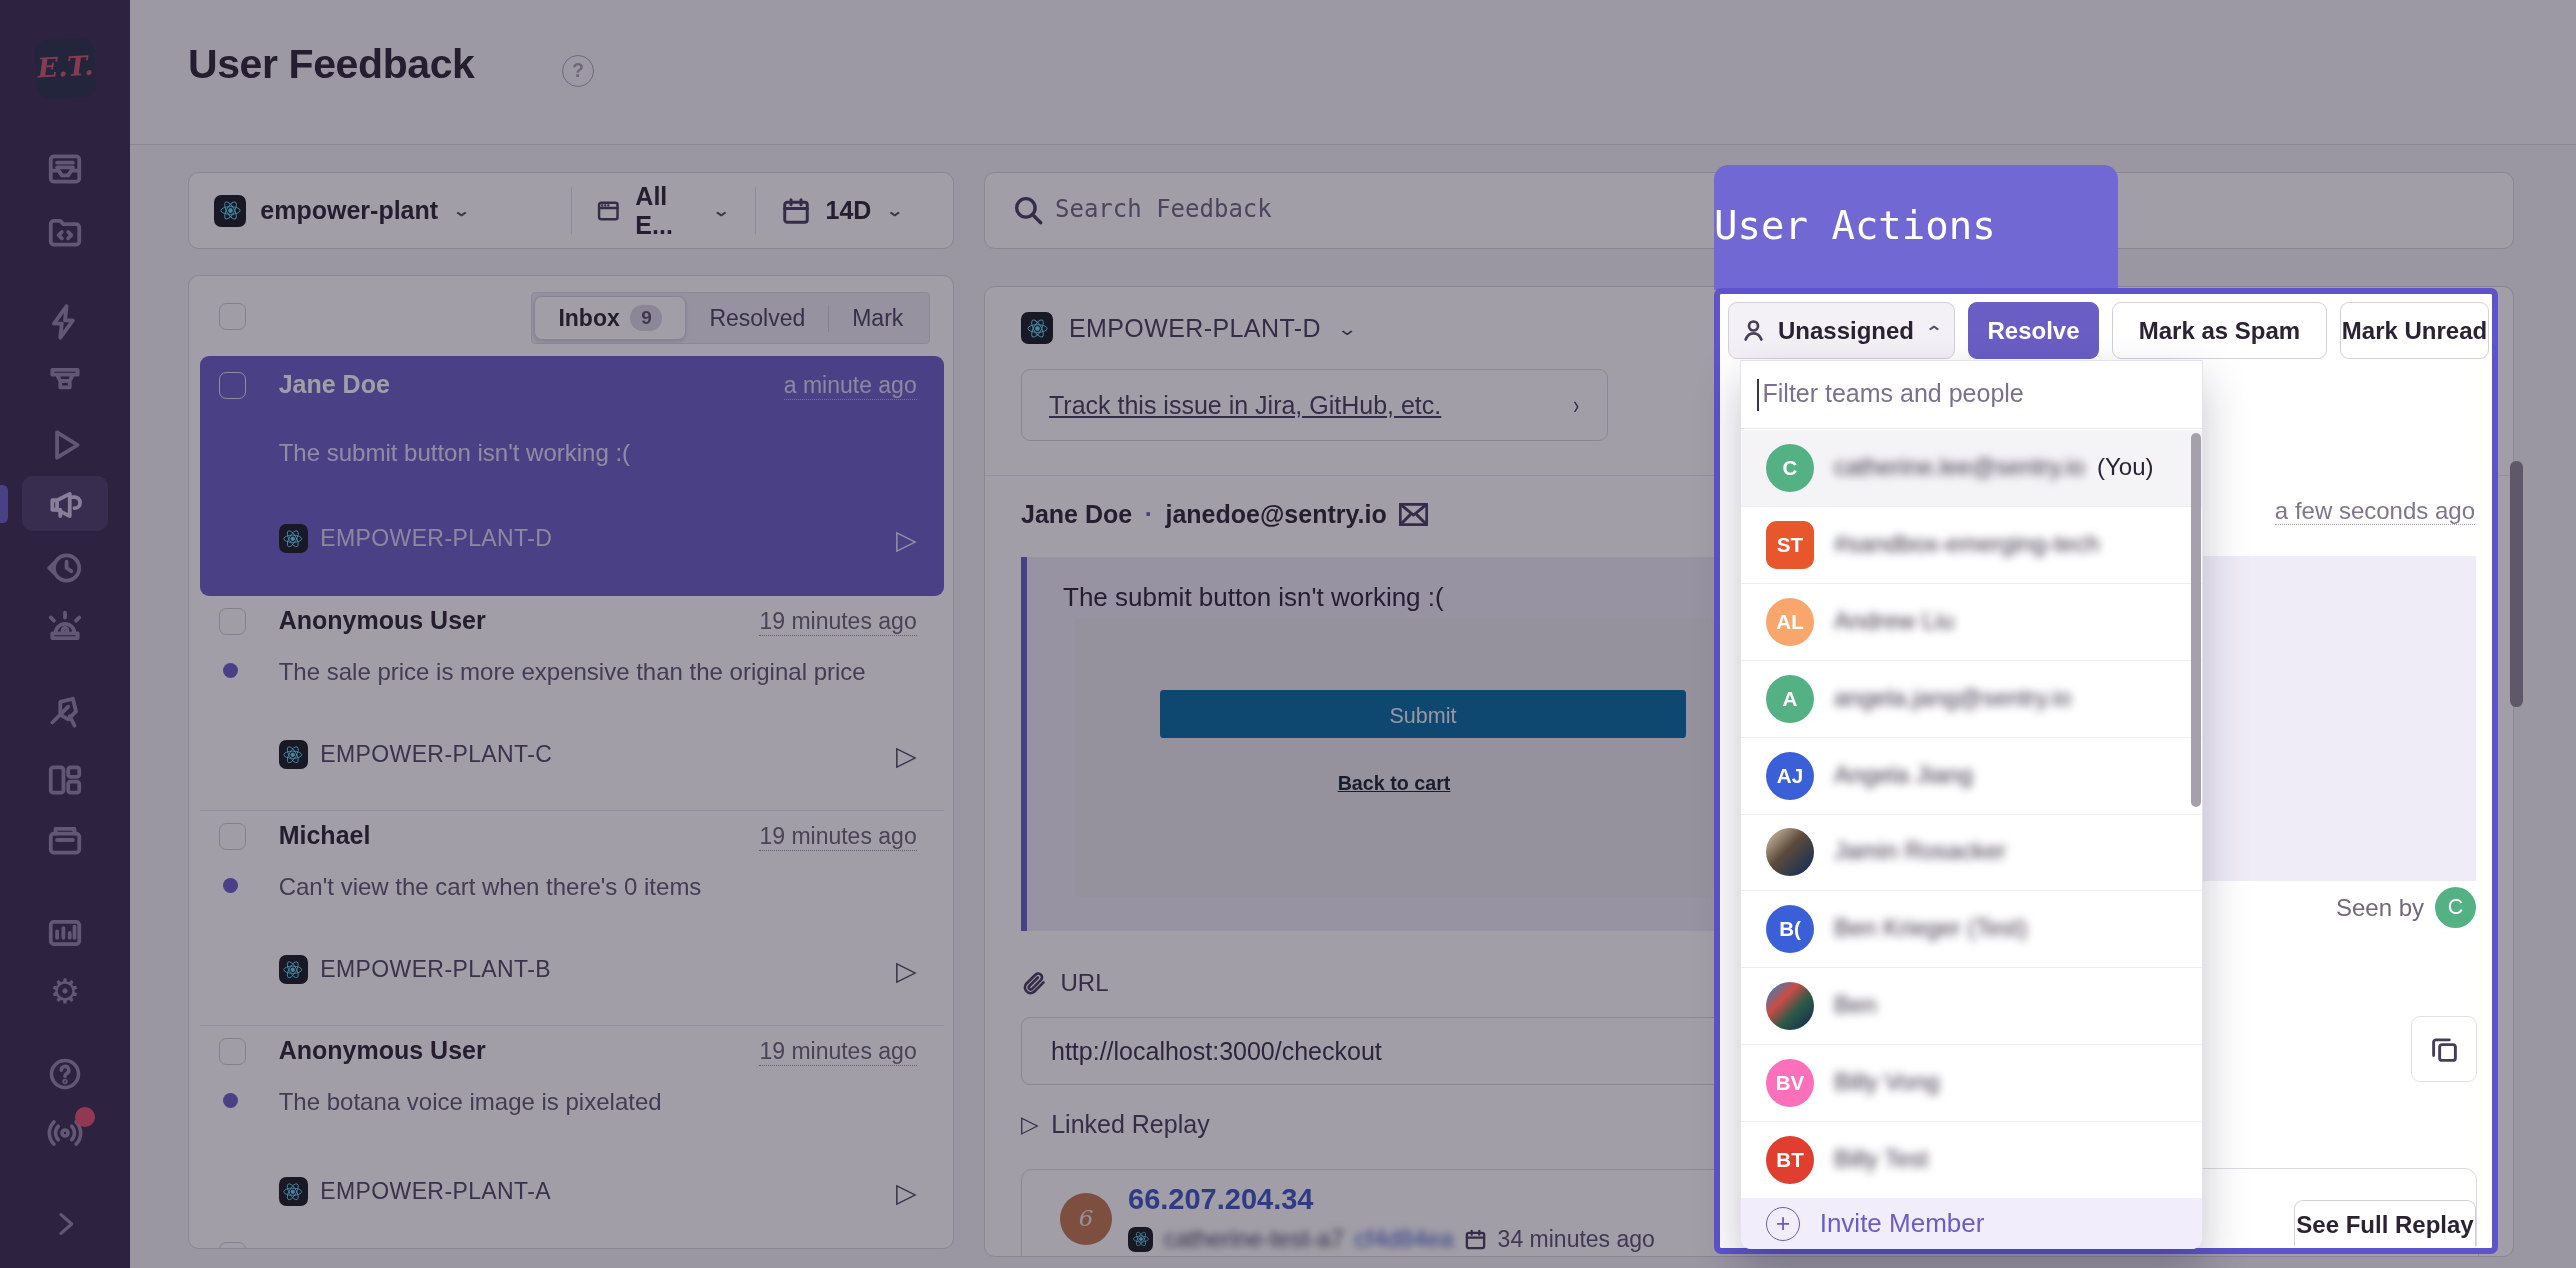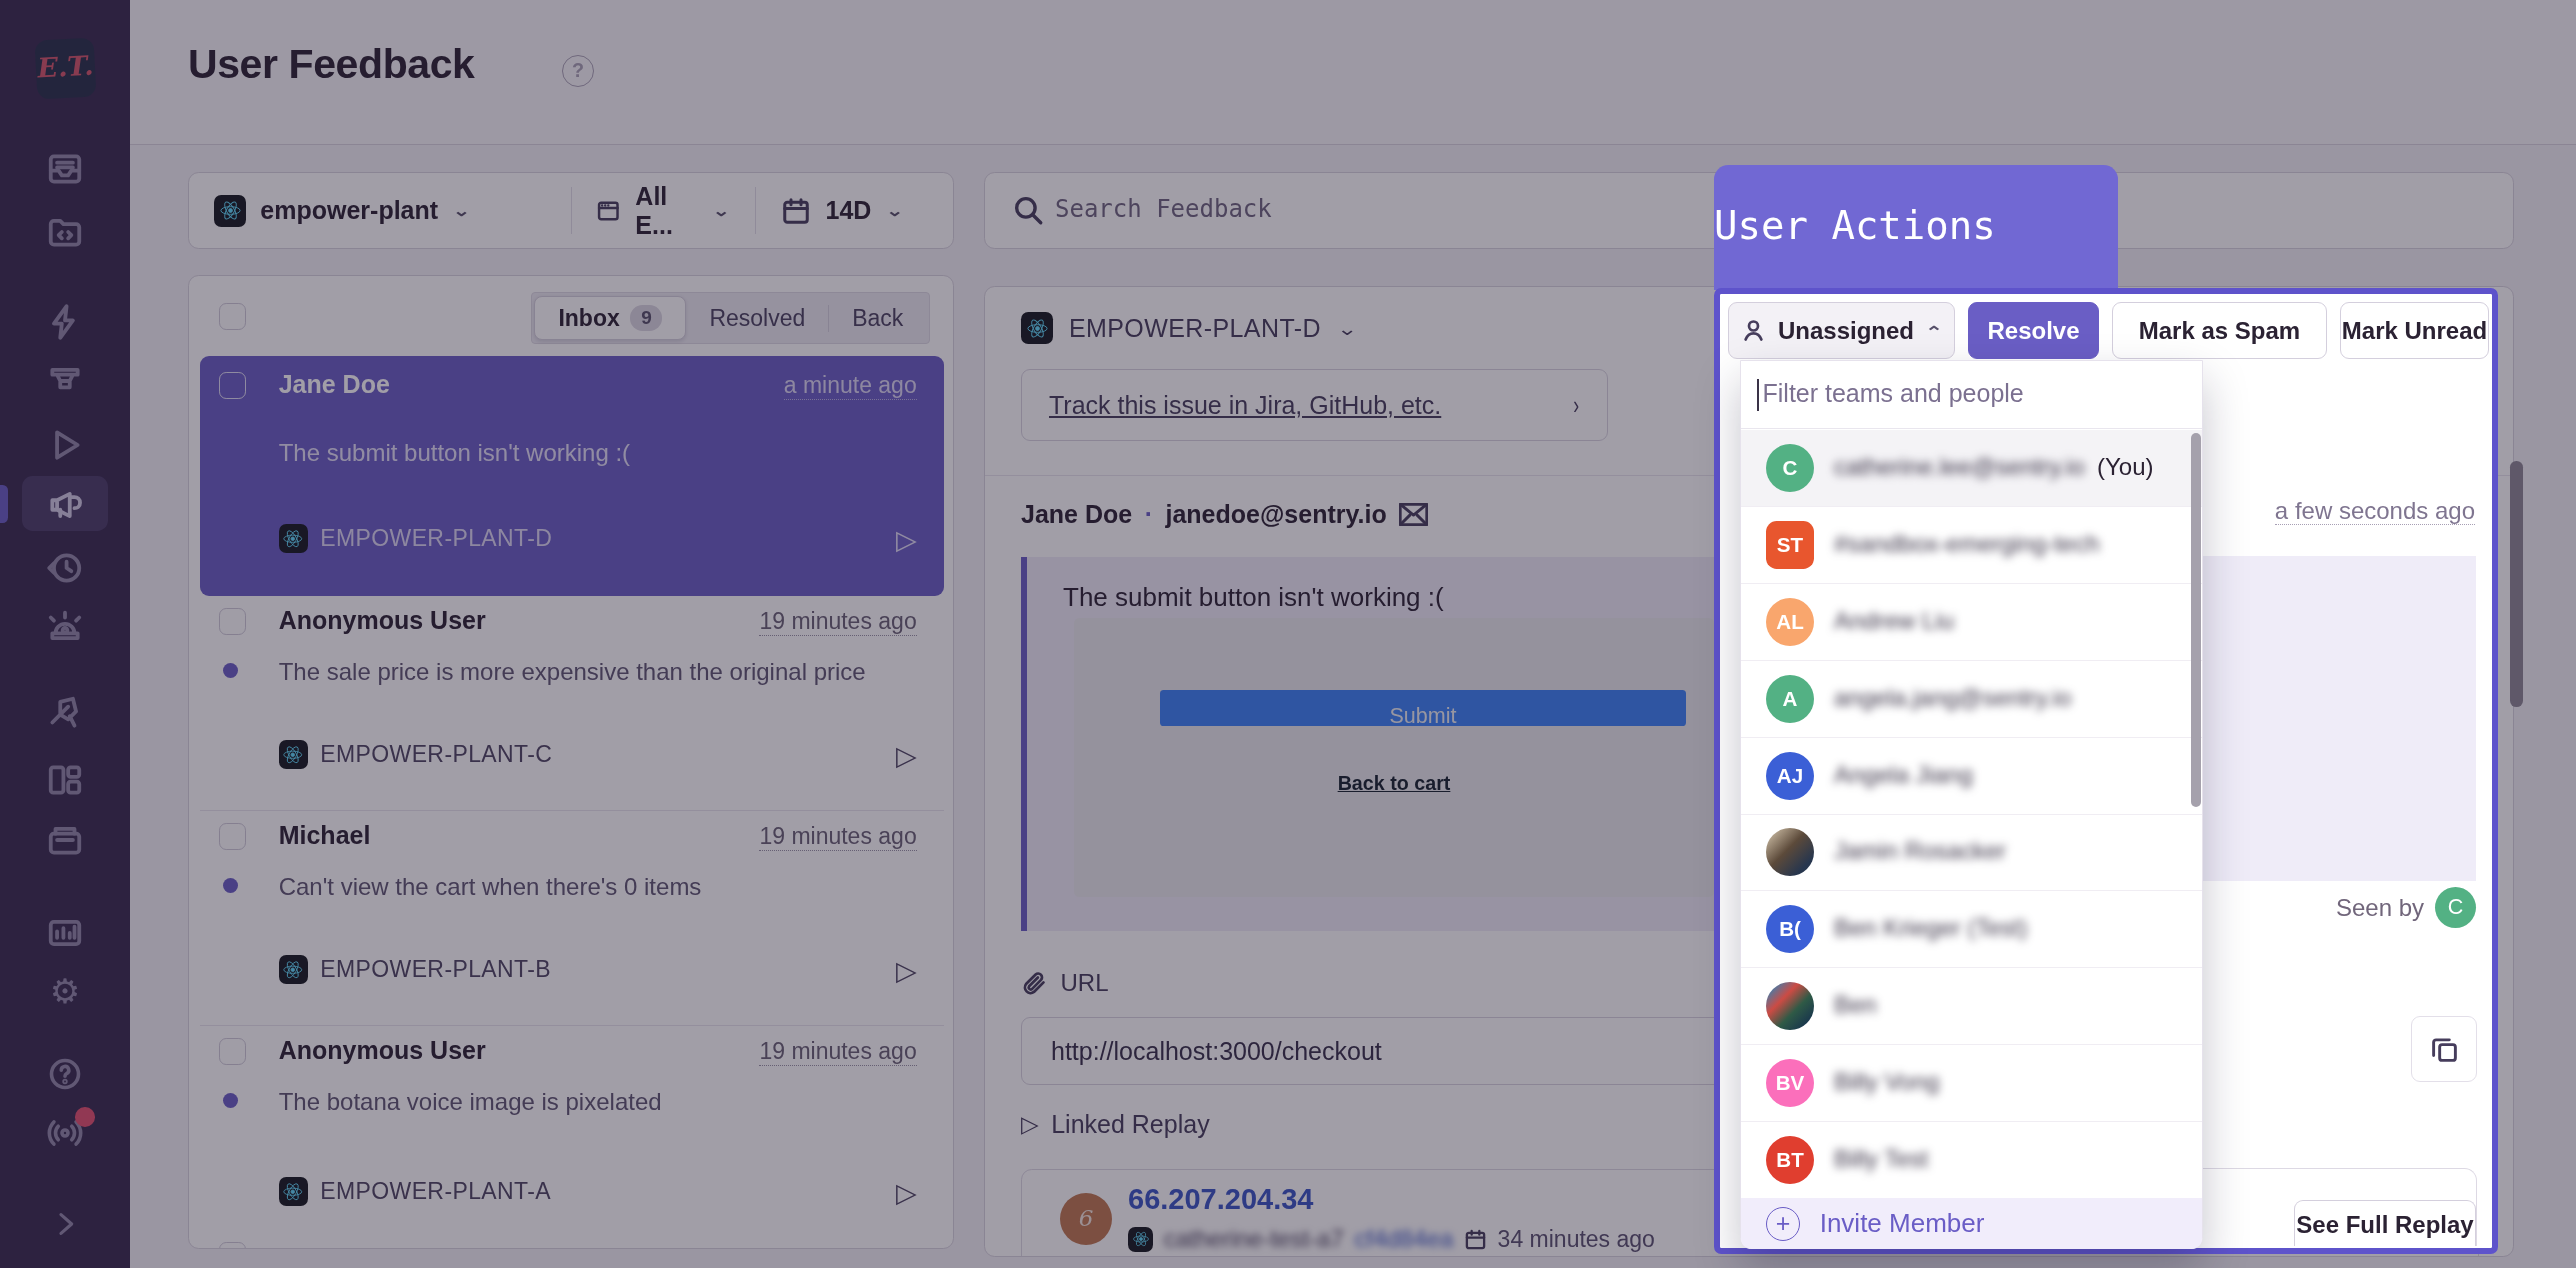--- a/index.html
+++ b/index.html
@@ -78,21 +78,21 @@
                display:flex; align-items:center; justify-content:space-between; padding:0 27px; }
   .track-btn span { font-size:25px; color:#463d5c; text-decoration:underline; }
   .track-btn b { font-size:25px; color:#463d5c; font-weight:400; transform:scaleX(0.7); }
   .dp-divider { position:absolute; left:0; top:188px; width:100%; height:0.9px; background:#e8e5ee; }
   .author-row { position:absolute; left:36px; top:213px; display:flex; align-items:center; gap:12.5px; }
   .author-row .a { font-size:25px; font-weight:700; color:#2b2233; }
   .quote { position:absolute; left:36px; top:270px; width:1458px; height:374px; background:#efecf8; border-left:6.3px solid #6a5ec5;
            padding:25px 36px; }
   .quote-text { font-size:26px; color:#2b2233; }
   .mock { position:absolute; left:47px; top:61px; width:640px; height:279px; background:#ebebee; border-radius:5.4px; }
-  .mock-submit { position:absolute; left:86px; top:72px; width:526px; height:36px; background:#3b82f6; border-radius:3.6px;
+  .mock-submit { position:absolute; left:86px; top:72px; width:526px; height:48px; background:#0369a1; border-radius:3.6px;
                  color:#eef1f4; font-size:21.5px; text-align:center; line-height:52px; }
   .mock-back { position:absolute; left:0; width:100%; top:154px; text-align:center; font-size:19.7px; font-weight:700;
                color:#16222e; text-decoration:underline; }
   .url-label { position:absolute; left:36px; top:682px; display:flex; align-items:center; gap:12.5px; font-size:24px; font-weight:500; color:#463d5c; }
   .url-input { position:absolute; left:36px; top:730px; width:1383px; height:68px; border:0.9px solid #d9d5e0; border-radius:9px;
                font-size:25px; color:#37304a; line-height:66px; padding-left:29px; }
   .replay-label { position:absolute; left:36px; top:823px; display:flex; align-items:center; gap:12.5px; font-size:25px; font-weight:500; color:#463d5c; }
   .replay-card { position:absolute; left:36px; top:882px; width:1458px; height:107px; border:1.8px solid #ddd9e4; border-radius:10.7px; background:#fff; }
   .replay-av { position:absolute; left:38px; top:23px; width:52px; height:52px; border-radius:50%; background:#bf7750;
                color:#f4e7de; font-size:23px; font-style:italic; text-align:center; line-height:50px; font-family:"DejaVu Serif",serif; }
@@ -302,21 +302,21 @@
     <div class="seg-ctl">
       <div class="seg active">
         <span>Inbox</span>
         <span class="count-badge">9</span>
       </div>
       <div class="seg">
           <span>Resolved</span>
         </div>
       <div class="seg-divider"></div>
       <div class="seg">
-          <span>Back</span>
+          <span>Mark</span>
         </div>
     </div>
 
     <div class="fitem selected" style="top:80px; height:240px">
       <div class="checkbox cb" style="top:16px"></div>
       <div class="name" style="top:14.3px">Jane Doe</div>
       <div class="time" style="top:16px">a minute ago</div>
       <div class="msg" style="top:79px">The submit button isn't working :(</div>
       <div class="proj" style="top:168px">
         <span class="react-badge" style="width:29px;height:29px">

